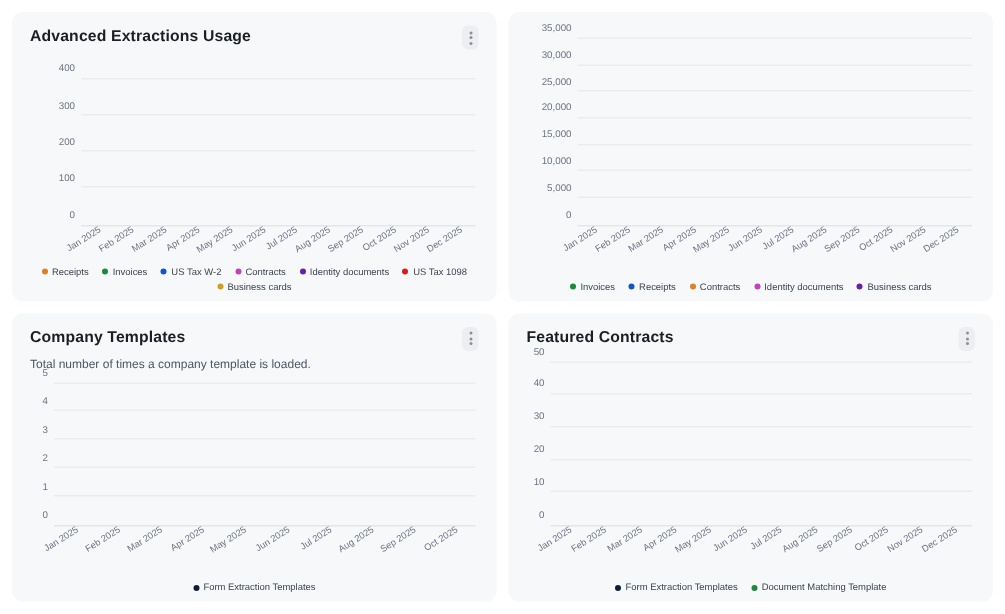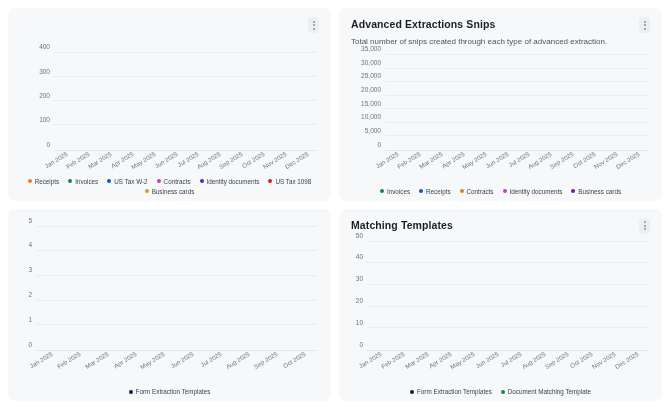--- a/index.html
+++ b/index.html
@@ -178,20 +178,21 @@
   }
 </style>
 </head>
 <body>
 
 <div class="page">
 
   <div class="card">
     <div class="card-head">
       <div>
+        <div class="card-title">Advanced Extractions Usage</div>
       </div>
       <div class="kebab">
           <i></i>
           <i></i>
           <i></i>
         </div>
     </div>
     <div class="chart">
         <div class="plot-wrap">
           <div class="yaxis">
@@ -367,31 +368,20 @@
           </div>
           <div class="lgi">
             <span class="dot" style="background: rgb(209, 160, 26);"></span>
             <span>Business cards</span>
           </div>
         </div>
       </div>
   </div>
 
   <div class="card">
-    <div class="card-head">
-      <div>
-        <div class="card-title">Advanced Extractions Snips</div>
-        <div class="card-sub">Total number of snips created through each type of advanced extraction.</div>
-      </div>
-      <div class="kebab">
-          <i></i>
-          <i></i>
-          <i></i>
-        </div>
-    </div>
     <div class="chart">
         <div class="plot-wrap">
           <div class="yaxis">
             <span class="ytick" style="bottom: 0%;">0</span>
             <span class="ytick" style="bottom: 14.2857%;">5,000</span>
             <span class="ytick" style="bottom: 28.5714%;">10,000</span>
             <span class="ytick" style="bottom: 42.8571%;">15,000</span>
             <span class="ytick" style="bottom: 57.1429%;">20,000</span>
             <span class="ytick" style="bottom: 71.4286%;">25,000</span>
             <span class="ytick" style="bottom: 85.7143%;">30,000</span>
@@ -558,20 +548,31 @@
           </div>
           <div class="lgi">
             <span class="dot" style="background: rgb(107, 31, 168);"></span>
             <span>Business cards</span>
           </div>
         </div>
       </div>
   </div>
 
   <div class="card">
+    <div class="card-head">
+      <div>
+        <div class="card-title">Company Templates</div>
+        <div class="card-sub">Total number of times a company template is loaded.</div>
+      </div>
+      <div class="kebab">
+          <i></i>
+          <i></i>
+          <i></i>
+        </div>
+    </div>
     <div class="chart">
         <div class="plot-wrap">
           <div class="yaxis narrow">
             <span class="ytick" style="bottom: 0%;">0</span>
             <span class="ytick" style="bottom: 20%;">1</span>
             <span class="ytick" style="bottom: 40%;">2</span>
             <span class="ytick" style="bottom: 60%;">3</span>
             <span class="ytick" style="bottom: 80%;">4</span>
             <span class="ytick" style="bottom: 100%;">5</span>
           </div>
@@ -656,21 +657,21 @@
             <span class="dot" style="background: rgb(17, 28, 61);"></span>
             <span>Form Extraction Templates</span>
           </div>
         </div>
       </div>
   </div>
 
   <div class="card">
     <div class="card-head">
       <div>
-        <div class="card-title">Matching Templates</div>
+        <div class="card-title">Featured Contracts</div>
       </div>
       <div class="kebab">
           <i></i>
           <i></i>
           <i></i>
         </div>
     </div>
     <div class="chart">
         <div class="plot-wrap">
           <div class="yaxis narrow">

